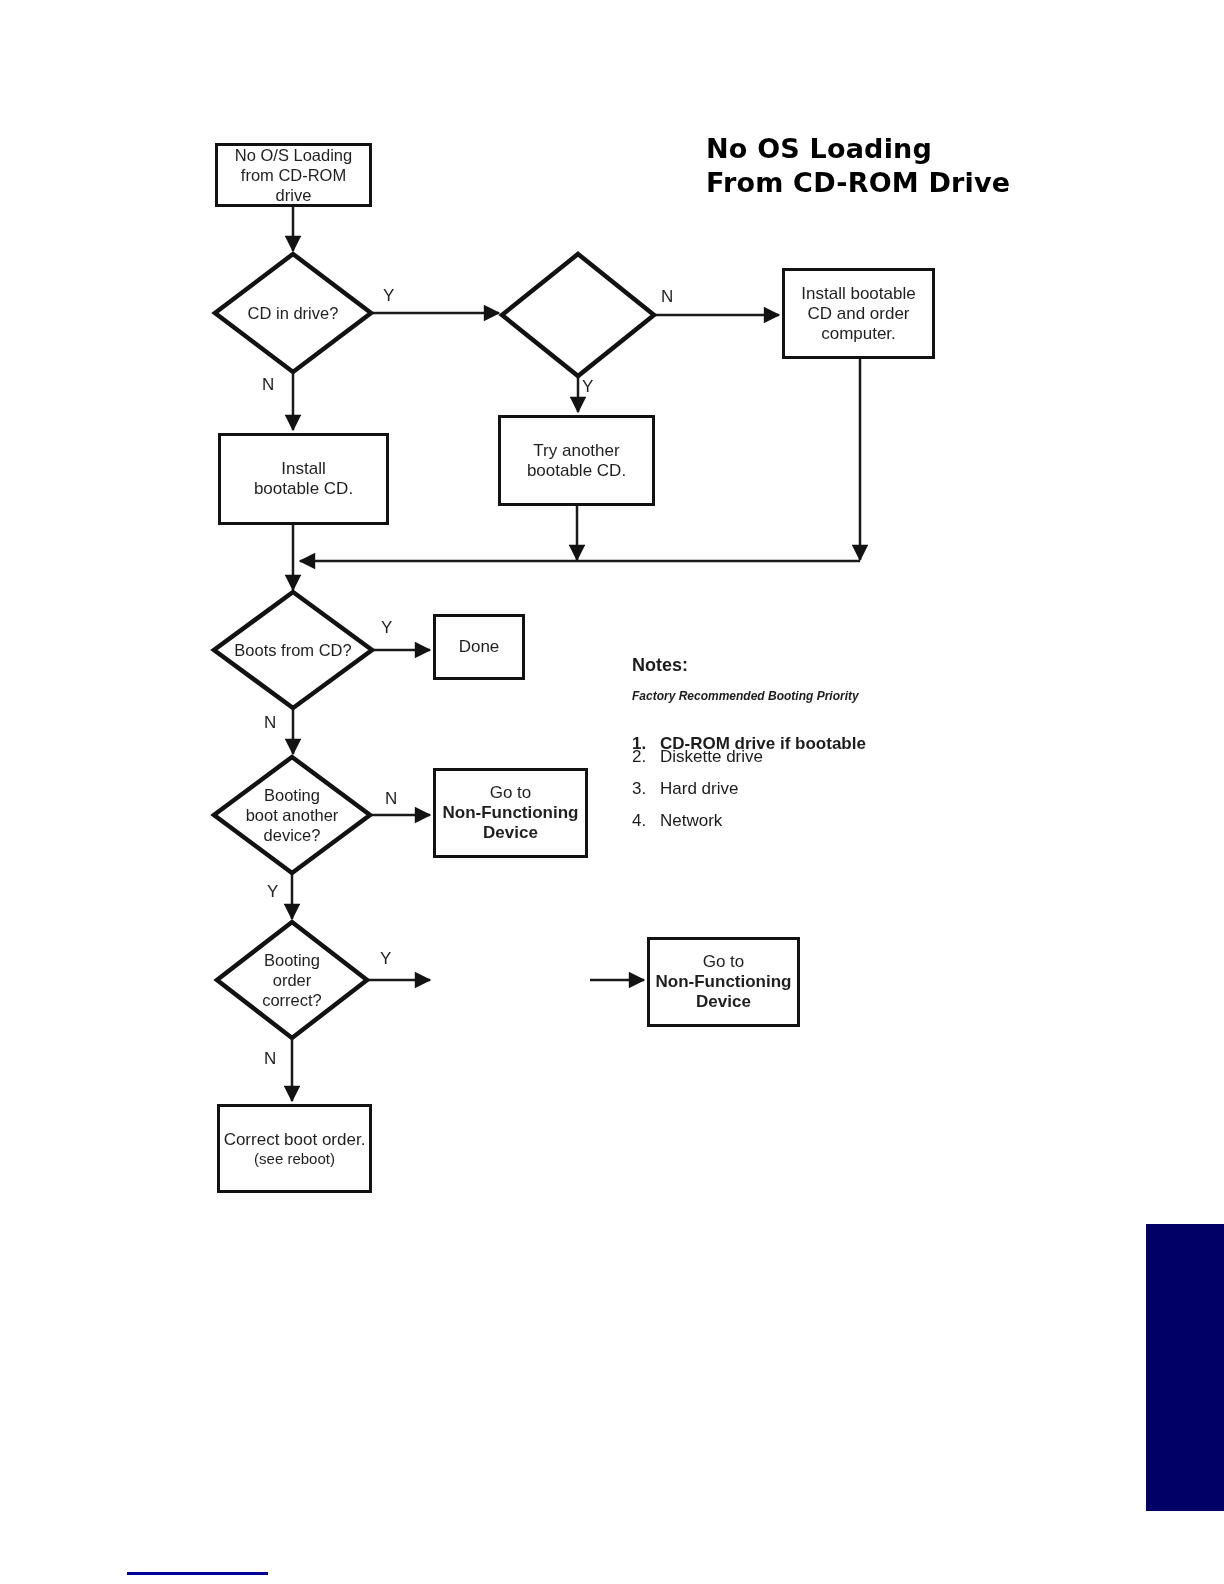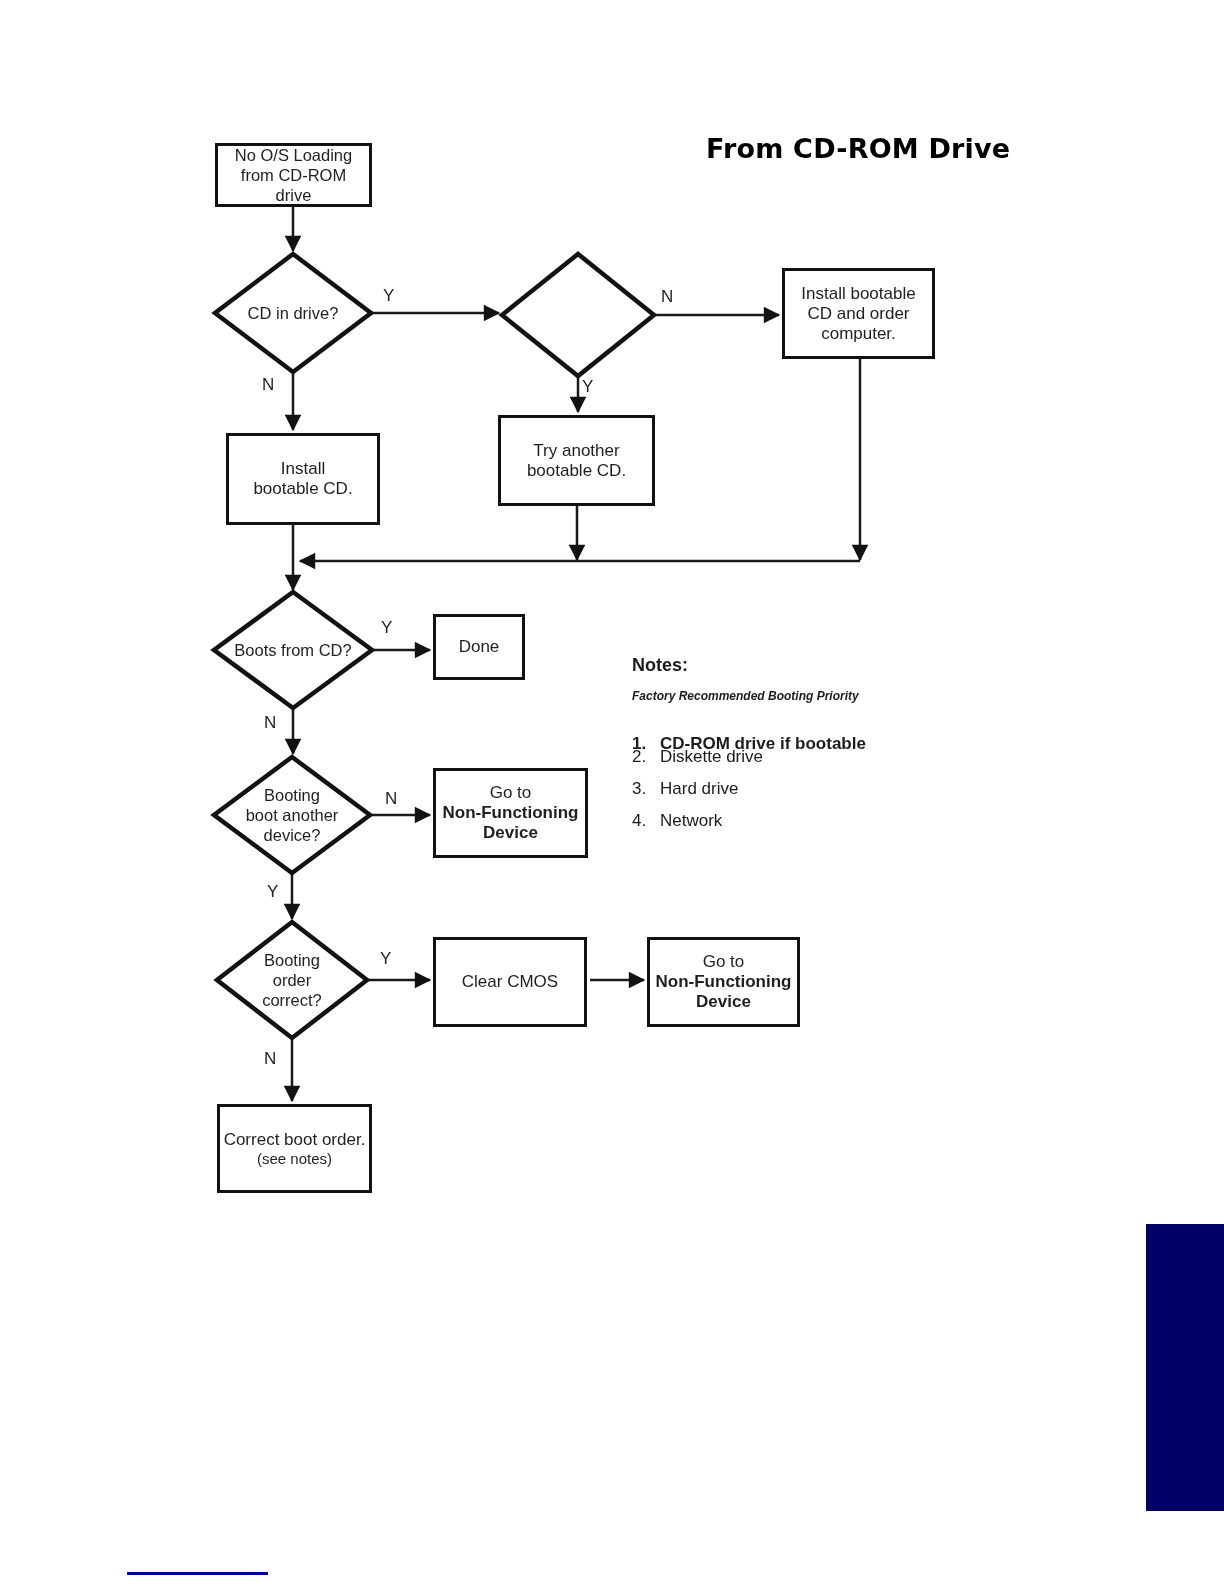--- a/index.html
+++ b/index.html
@@ -54,68 +54,66 @@
     <g fill="#ffffff" stroke="#121212" stroke-width="4.5" stroke-linejoin="miter">
       <polygon points="293,254 371,313 293,372 215,313"></polygon>
       <polygon points="578,254 654,315 578,376 502,315"></polygon>
       <polygon points="293,592 372,650 293,708 214,650"></polygon>
       <polygon points="292,757 370,815 292,873 214,815"></polygon>
       <polygon points="292,922 367,980 292,1038 217,980"></polygon>
     </g>
   </svg>
 
   <div class="title">
+    <div>No OS Loading</div>
     <div>From CD-ROM Drive</div>
   </div>
 
   <div class="node" style="left:215px;top:143px;width:157px;height:64px;line-height:20px;font-size:16.5px;">
     <span>No O/S Loading</span>
     <span>from CD-ROM</span>
     <span>drive</span>
   </div>
 
   <div class="node" style="left:782px;top:268px;width:153px;height:91px;">
     <span>Install bootable</span>
     <span>CD and order</span>
     <span>computer.</span>
   </div>
 
-  <div class="node" style="left:218px;top:433px;width:154px;height:92px;margin-left:8px;">
+  <div class="node" style="left:218px;top:433px;width:171px;height:92px;">
     <span>Install</span>
     <span>bootable CD.</span>
   </div>
 
   <div class="node" style="left:498px;top:415px;width:157px;height:91px;">
     <span>Try another</span>
     <span>bootable CD.</span>
   </div>
 
   <div class="node" style="left:433px;top:614px;width:92px;height:66px;">
     <span>Done</span>
   </div>
 
   <div class="node" style="left:433px;top:768px;width:155px;height:90px;">
     <span>Go to</span>
     <span class="bold">Non-Functioning</span>
     <span class="bold">Device</span>
   </div>
 
-  <div class="node" style="left:433px;top:937px;width:154px;height:90px;">
-    <span>Clear CMOS</span>
-  </div>
 
   <div class="node" style="left:647px;top:937px;width:153px;height:90px;">
     <span>Go to</span>
     <span class="bold">Non-Functioning</span>
     <span class="bold">Device</span>
   </div>
 
   <div class="node" style="left:217px;top:1104px;width:155px;height:89px;">
     <span>Correct boot order.</span>
-    <span class="small">(see notes)</span>
+    <span class="small">(see reboot)</span>
   </div>
 
   <div class="dtext" style="left:220px;top:303px;width:146px;">
     <div>CD in drive?</div>
   </div>
   <div class="dtext" style="left:214px;top:640px;width:158px;">
     <div>Boots from CD?</div>
   </div>
   <div class="dtext" style="left:214px;top:785px;width:156px;">
     <div>Booting</div>

